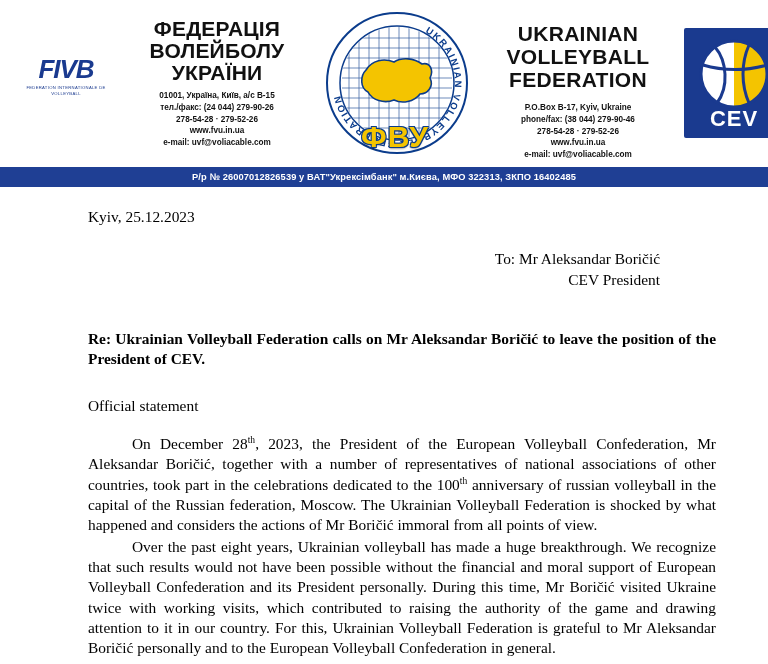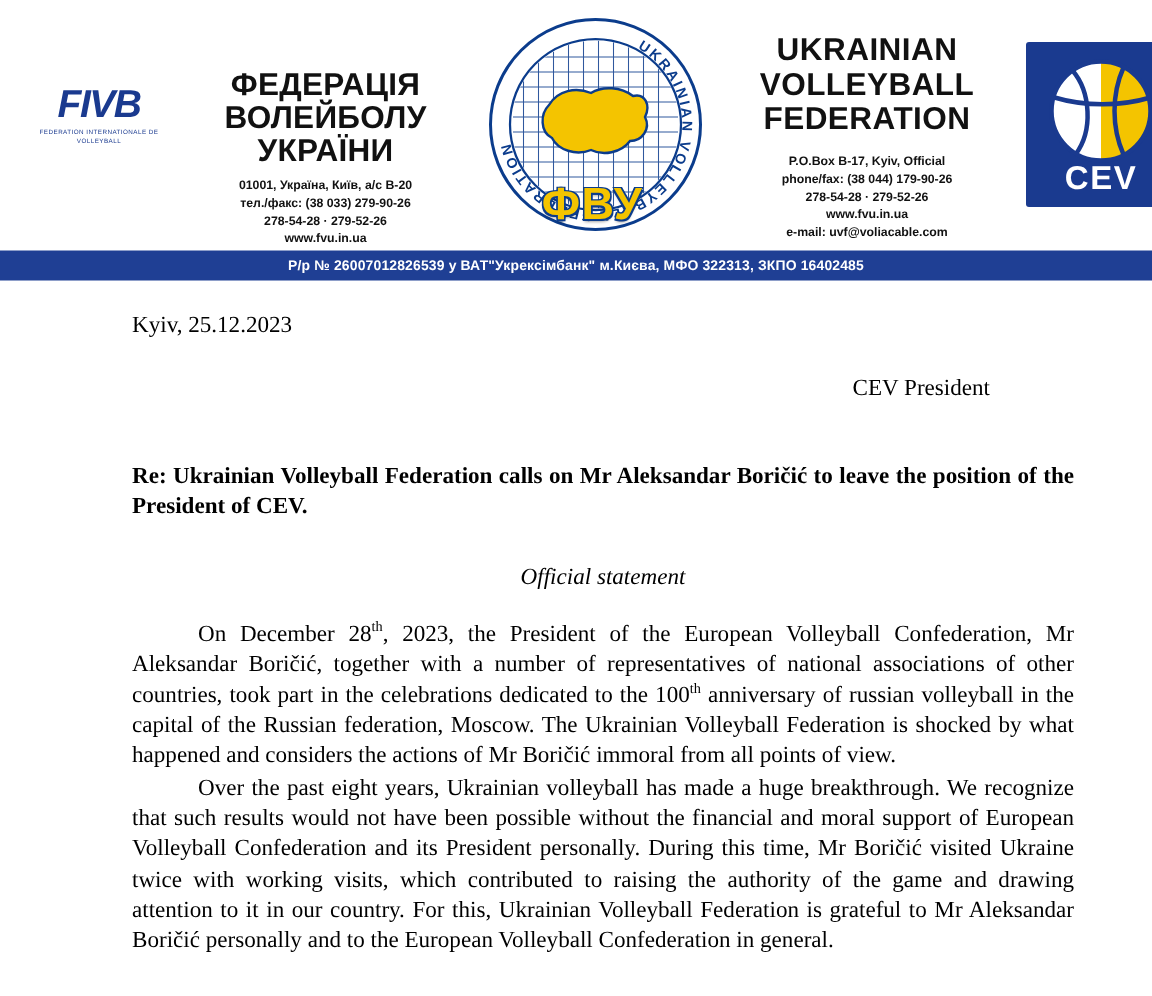--- a/index.html
+++ b/index.html
@@ -69,21 +69,20 @@
     text-align: center;
     padding-top: 10px;
   }
   .ua-title {
     font-family: "Liberation Sans", sans-serif;
     font-weight: bold;
     font-size: 21px;
     line-height: 1.04;
     letter-spacing: 0.2px;
     color: #111111;
-    margin-top: 28px;
   }
   .ua-contacts {
     font-family: "Liberation Sans", sans-serif;
     font-weight: bold;
     font-size: 8.2px;
     line-height: 1.42;
     color: #111111;
     margin-top: 7px;
   }
 
@@ -210,23 +209,22 @@
     padding-right: 56px;
   }
   .addressee div { white-space: nowrap; }
   .re-line {
     font-weight: bold;
     margin: 38px 0 0 0;
     line-height: 1.32;
     text-align: justify;
   }
   .official {
-    text-align: center;
+    text-align: left;
     margin: 26px 0 0 0;
-    font-style: italic;
   }
   .para {
     margin: 18px 0 0 0;
     text-align: justify;
     text-justify: inter-word;
   }
   .para.second {
     margin-top: 1px;
   }
   .indent {
@@ -248,22 +246,22 @@
     <div class="lh-row">
 
       <div class="fivb">
         <div class="fivb-word">FIVB</div>
         <div class="fivb-sub">FEDERATION INTERNATIONALE DE VOLLEYBALL</div>
       </div>
 
       <div class="ua-block">
         <div class="ua-title">ФЕДЕРАЦІЯ ВОЛЕЙБОЛУ УКРАЇНИ</div>
         <div class="ua-contacts">
-          <div>01001, Україна, Київ, а/с В-20</div>
-          <div>тел./факс: (38 033) 279-90-26</div>
+          <div>01001, Україна, Київ, а/с В-15</div>
+          <div>тел./факс: (24 044) 279-90-26</div>
           <div>278-54-28 · 279-52-26</div>
           <div>www.fvu.in.ua</div>
           <div>e-mail: uvf@voliacable.com</div>
         </div>
       </div>
 
       <div class="emblem">
         <svg width="150" height="150" viewBox="0 0 150 150">
           <defs>
             <path id="ringpath" d="M75,75 m0,-58 a58,58 0 1,1 -0.1,0"></path>
@@ -305,22 +303,22 @@
           <path d="M44,62 C50,52 62,50 72,54 C80,49 92,50 100,56 C108,54 112,62 108,70
                    C112,78 106,86 98,86 C92,94 80,96 72,92 C62,96 50,92 46,84
                    C38,80 38,68 44,62 Z" fill="#f4c400" stroke="#0b3c8c" stroke-width="1.6"></path>
         </svg>
         <div class="fvu-text">ФВУ</div>
       </div>
 
       <div class="en-block">
         <div class="en-title">UKRAINIAN VOLLEYBALL FEDERATION</div>
         <div class="en-contacts">
-          <div>P.O.Box B-17, Kyiv, Official</div>
-          <div>phone/fax: (38 044) 179-90-26</div>
+          <div>P.O.Box B-17, Kyiv, Ukraine</div>
+          <div>phone/fax: (38 044) 279-90-46</div>
           <div>278-54-28 · 279-52-26</div>
           <div>www.fvu.in.ua</div>
           <div>e-mail: uvf@voliacable.com</div>
         </div>
       </div>
 
       <div class="cev">
         <div class="cev-box">
           <svg class="cev-ball" width="74" height="74" viewBox="0 0 74 74">
             <circle cx="37" cy="37" r="33" fill="#ffffff"></circle>
@@ -339,20 +337,21 @@
       <span class="bar-accent-left"></span>
       <span class="bank-bar-text">Р/р № 26007012826539 у ВАТ"Укрексімбанк" м.Києва, МФО 322313, ЗКПО 16402485</span>
       <span class="bar-accent-right"></span>
     </div>
   </div>
 
   <div class="body-wrap">
     <p class="date-line">Kyiv, 25.12.2023</p>
 
     <div class="addressee">
+      <div>To: Mr Aleksandar Boričić</div>
       <div>CEV President</div>
     </div>
 
     <p class="re-line">Re: Ukrainian Volleyball Federation calls on Mr Aleksandar Boričić to leave the position of the President of CEV.</p>
 
     <p class="official">Official statement</p>
 
     <p class="para">
       <span class="indent"></span><span>On December 28</span><sup>th</sup><span>, 2023, the President of the European Volleyball Confederation, Mr Aleksandar Boričić, together with a number of representatives of national associations of other countries, took part in the celebrations dedicated to the 100</span><sup>th</sup><span> anniversary of russian volleyball in the capital of the Russian federation, Moscow. The Ukrainian Volleyball Federation is shocked by what happened and considers the actions of Mr Boričić immoral from all points of view.</span>
     </p>

